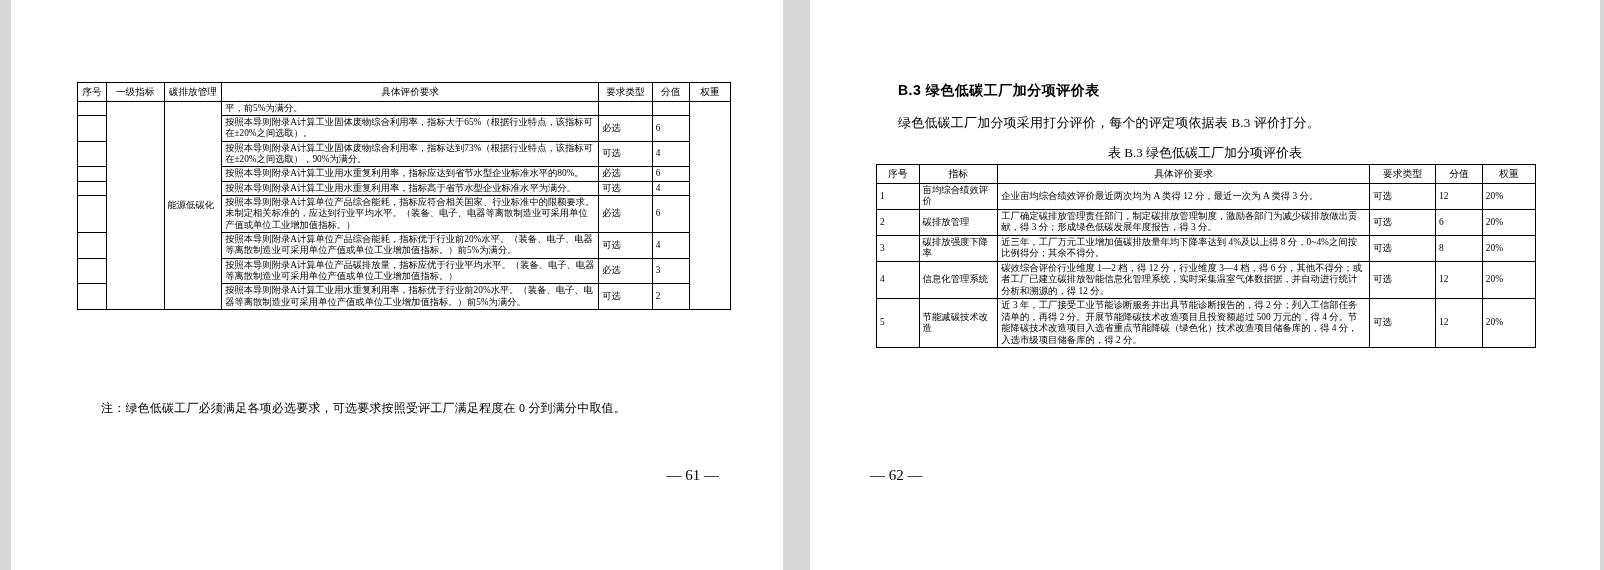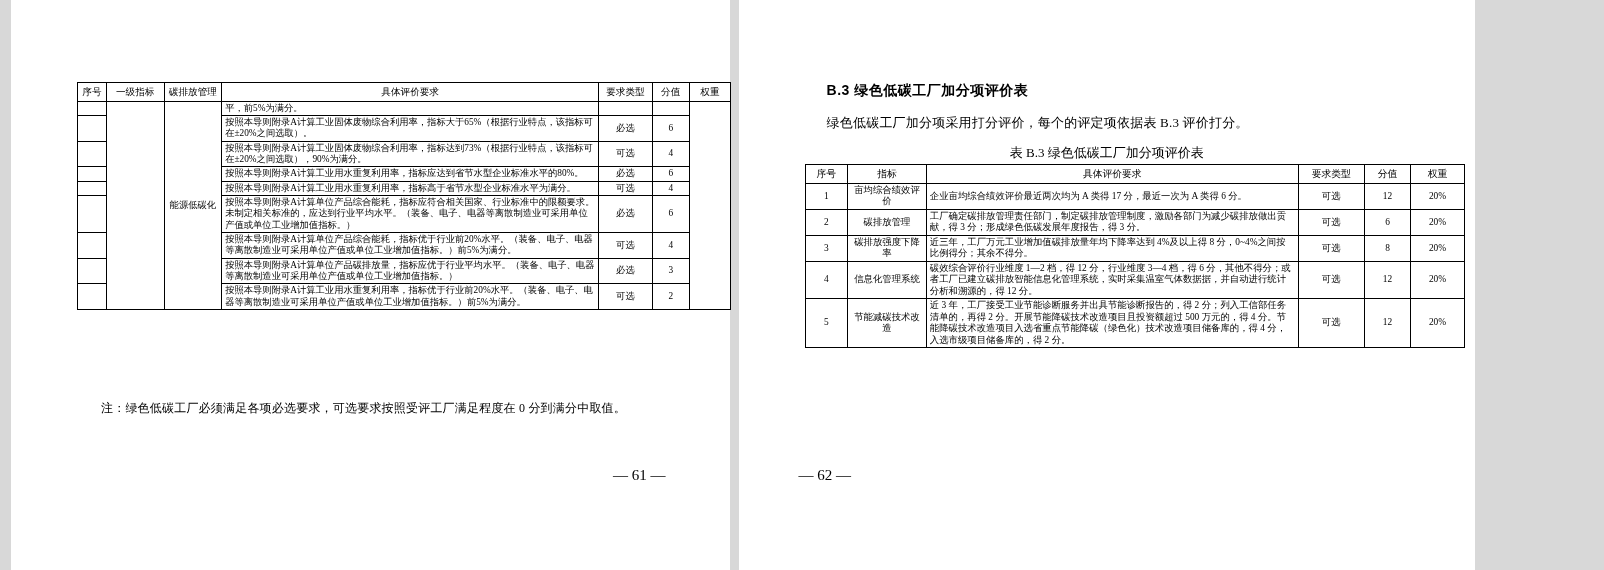--- a/index.html
+++ b/index.html
@@ -6,22 +6,23 @@
     margin: 0;
     padding: 0;
     background: #d8d8d8;
     width: 1604px;
     height: 570px;
     overflow: hidden;
     font-family: "Liberation Serif", serif;
   }
   .spread {
     display: flex;
+    gap: 18px;
     padding: 0;
-    width: 1475px;
+    width: 1604px;
     height: 570px;
     box-sizing: border-box;
   }
   .page {
     background: #ffffff;
     position: relative;
     box-sizing: border-box;
   }
   .page.left {
     width: 772px;
@@ -42,21 +43,21 @@
     font-family: "Liberation Serif", serif;
     color: #000;
   }
   table.doc td, table.doc th {
     border: 1px solid #000;
     padding: 1px 3px;
     vertical-align: middle;
     font-weight: normal;
     line-height: 1.22;
   }
-  .ctr { text-align: center; }
+  .ctr { }
   .lft { text-align: left; }
 
   
   .left-table-wrap {
     position: absolute;
     left: 66px;
     top: 82px;
     width: 654px;
   }
   table.left-tbl { width: 654px; font-size: 9.3px; }
@@ -227,21 +228,21 @@
             <td class="ctr">指标</td>
             <td class="ctr">具体评价要求</td>
             <td class="ctr">要求类型</td>
             <td class="ctr">分值</td>
             <td class="ctr">权重</td>
           </tr>
 
           <tr>
             <td class="ctr">1</td>
             <td class="ctr">亩均综合绩效评价</td>
-            <td class="lft">企业亩均综合绩效评价最近两次均为 A 类得 17 分，最近一次为 A 类得 6 分。</td>
+            <td class="lft">企业亩均综合绩效评价最近两次均为 A 类得 12 分，最近一次为 A 类得 3 分。</td>
             <td class="ctr">可选</td>
             <td class="ctr">12</td>
             <td class="ctr">20%</td>
           </tr>
           <tr>
             <td class="ctr">2</td>
             <td class="ctr">碳排放管理</td>
             <td class="lft">工厂确定碳排放管理责任部门，制定碳排放管理制度，激励各部门为减少碳排放做出贡献，得 3 分；形成绿色低碳发展年度报告，得 3 分。</td>
             <td class="ctr">可选</td>
             <td class="ctr">6</td>

